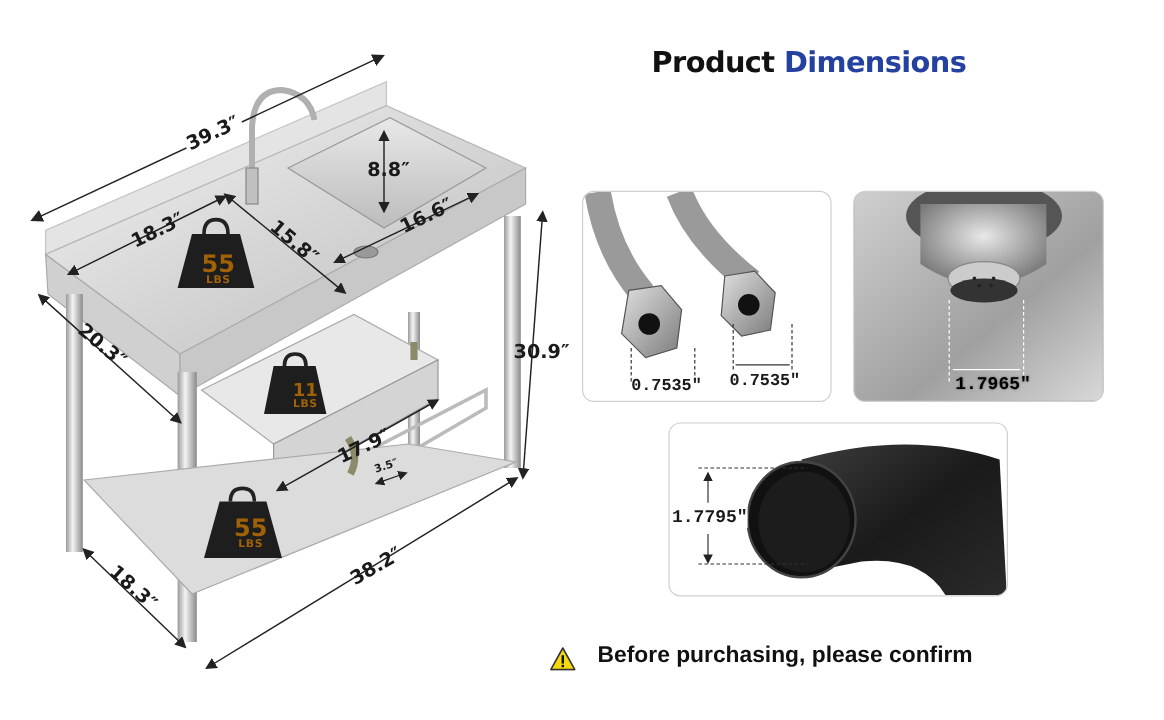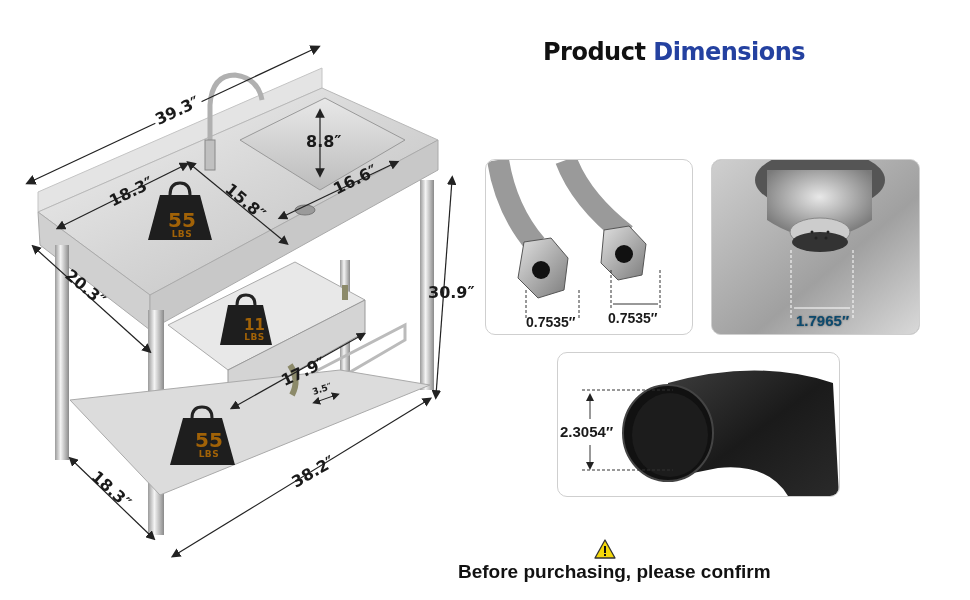--- a/index.html
+++ b/index.html
@@ -14,40 +14,40 @@
     white-space: nowrap;
   }
   .title .accent { color: #2441a0; }
 
   .panel {
     position: absolute; border: 1px solid #cfcfcf; border-radius: 10px;
     overflow: hidden; background: #fff;
   }
   .panel svg { position: absolute; left: 0; top: 0; }
   .dim-label {
-    position: absolute; font-weight: bold; font-family: Liberation Sans, sans-serif;
+    position: absolute; font-weight: bold; font-family: Liberation Mono, monospace;
     color: #1a1a1a; white-space: nowrap;
   }
-  .dim-label.white { color: #0c4a6e; text-shadow: 0 0 2px #555; }
+  .dim-label.white { color: #000000; text-shadow: 0 0 2px #555; }
 
   .sink-wrap { position: absolute; left: 0; top: 0; width: 480px; height: 600px; }
   .sink-wrap svg { position: absolute; left: 0; top: 0; }
   .sd {
     position: absolute; font-family: "DejaVu Sans", sans-serif; font-weight: bold;
     font-size: 16px; color: #1a1a1a; white-space: nowrap; transform-origin: center center;
   }
   .weight-label {
     position: absolute; font-family: "DejaVu Sans", sans-serif; font-weight: bold;
     color: #a16207; text-align: center; line-height: 1;
   }
   .weight-label .num { display: block; }
   .weight-label .unit { display: block; font-size: 9px; letter-spacing: 0.5px; }
 
   .note {
-    position: absolute; left: 458px; top: 527px; display: flex; align-items: center; flex-direction: column;
+    position: absolute; left: 458px; top: 527px; display: flex; align-items: flex-end;
   }
   .note .warn { width: 22px; height: 20px; margin-top: 12px; margin-right: 18px; }
   .note-text {
     font-family: "Liberation Sans", sans-serif; font-weight: bold; font-size: 19px;
     color: #111; line-height: 25px;
   }
 </style>
 </head>
 <body>
 
@@ -221,21 +221,21 @@
       </linearGradient>
     </defs>
     <path d="M110,30 Q200,5 275,30 L281,143 L230,143 Q210,110 160,115 L110,125 Z" fill="url(#pipe)"></path>
     <ellipse cx="110" cy="80" rx="45" ry="48" fill="#111" stroke="#444" stroke-width="2"></ellipse>
     <ellipse cx="112" cy="82" rx="38" ry="42" fill="#1c1c1c"></ellipse>
     <line x1="24" y1="37" x2="115" y2="37" stroke="#333" stroke-dasharray="3,2"></line>
     <line x1="24" y1="117" x2="115" y2="117" stroke="#333" stroke-dasharray="3,2"></line>
     <line x1="32" y1="44" x2="32" y2="66" stroke="#333" marker-start="url(#ah)"></line>
     <line x1="32" y1="92" x2="32" y2="113" stroke="#333" marker-end="url(#ah)"></line>
   </svg>
-  <div class="dim-label" style="left:2px;top:70px;font-size:15px;background:#fff;">2.3054″</div>
+  <div class="dim-label" style="left:2px;top:70px;font-size:15px;background:#fff;">1.7795″</div>
 </div>
 
 <div class="note">
   <svg class="warn" viewBox="0 0 22 20">
     <polygon points="11,1 21,19 1,19" fill="#f5d90a" stroke="#333" stroke-width="1.3" stroke-linejoin="round"></polygon>
     <rect x="10" y="7" width="2" height="7" fill="#111"></rect>
     <rect x="10" y="15" width="2" height="2" fill="#111"></rect>
   </svg>
   <div class="note-text">
     <div>Before purchasing, please confirm</div>

